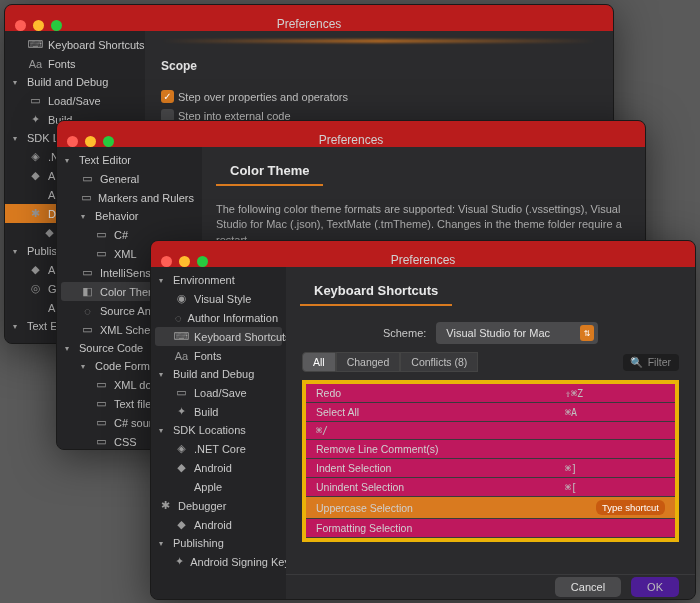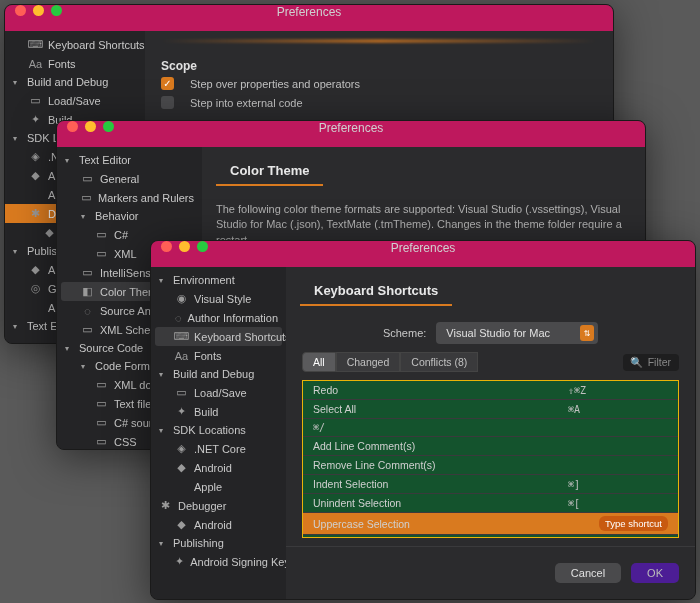--- a/index.html
+++ b/index.html
@@ -1,61 +1,61 @@
 <!DOCTYPE html>
 <html><head>
 <meta charset="utf-8">
 <style>
 *{box-sizing:border-box;margin:0;padding:0;font-family:-apple-system,Helvetica,Arial,sans-serif;-webkit-font-smoothing:antialiased}
 body{background:#5a5a5a;width:700px;height:603px;overflow:hidden;position:relative}
 .win{position:absolute;background:#2b2b2d;border-radius:8px;box-shadow:0 8px 40px rgba(0,0,0,.5);overflow:hidden;border:1px solid #1a1a1a}
-.titlebar{height:26px;background:#be185d;display:flex;align-items:flex-start;padding:0 10px;position:relative}
+.titlebar{height:26px;background:#b91c1c;display:flex;align-items:flex-end;padding:0 10px;position:relative}
 .titlebar .dots{display:flex;gap:7px}
 .titlebar .dot{width:11px;height:11px;border-radius:50%}
 .dot.r{background:#ff5f56}.dot.y{background:#ffbd2e}.dot.g{background:#27c93f}
 .titlebar .ttl{position:absolute;left:0;right:0;text-align:center;color:#d0d0d0;font-size:12px;font-weight:500}
 .body{display:flex;height:calc(100% - 26px)}
 .sidebar{width:140px;background:#242426;overflow:hidden;padding:4px 0}
 .sidebar.wide{width:145px}
 .sidebar.wider{width:135px}
 .si{display:flex;align-items:center;gap:6px;padding:3px 8px;color:#c8c8c8;font-size:11px;cursor:default;white-space:nowrap}
 .si.sub{padding-left:24px}.si.sub2{padding-left:38px}
 .si .chev{width:8px;color:#999;font-size:8px;display:inline-block}
 .si .ico{width:13px;height:13px;display:inline-flex;align-items:center;justify-content:center;color:#9a9a9a;font-size:11px}
 .si.sel{background:#3a3a3c;border-radius:3px;margin:0 4px;padding-left:20px}
 .si.hot{background:#d97a1f;color:#fff;border-radius:0;margin:0}
 .content{flex:1;background:#2b2b2d;display:flex;flex-direction:column;overflow:hidden}
 .hdr{padding:10px 14px 6px;font-size:13px;font-weight:600;color:#e8e8e8;border-bottom:2px solid #d97a1f;margin-bottom:8px;display:inline-block;width:fit-content;margin-left:14px;margin-top:6px}
 .section{padding:8px 16px}
-.section h4{font-size:12px;font-weight:600;color:#e0e0e0;margin-bottom:1px}
-.cb{display:flex;align-items:center;gap:16px;font-size:11px;color:#c0c0c0;padding:3px 0}
+.section h4{font-size:12px;font-weight:600;color:#e0e0e0;margin-bottom:14px}
+.cb{display:flex;align-items:center;gap:4px;font-size:11px;color:#c0c0c0;padding:3px 0}
 .cb .box{width:13px;height:13px;border-radius:3px;background:#4a4a4c;display:flex;align-items:center;justify-content:center}
 .cb .box.on{background:#d97a1f}
 .cb .box.on::after{content:"✓";color:#fff;font-size:10px}
 .desc{font-size:11px;color:#b0b0b0;padding:8px 14px;line-height:1.4}
 .list{margin:0 14px;border:1px solid #3a3a3c}
 .list .row{padding:5px 10px;font-size:11px;color:#d0d0d0;background:#323234}
 .list .row.alt{background:#2b2b2d}
 .list .row.selrow{background:#d97a1f;color:#fff}
 .schemebar{display:flex;align-items:center;gap:10px;padding:8px 16px;justify-content:center}
 .schemebar label{font-size:11px;color:#c8c8c8}
 .sel-dd{background:#4a4a4c;border-radius:4px;padding:3px 10px;font-size:11px;color:#e0e0e0;display:flex;align-items:center;gap:30px;min-width:150px;justify-content:space-between}
 .sel-dd .arrs{background:#d97a1f;width:14px;height:16px;border-radius:3px;display:flex;align-items:center;justify-content:center;color:#fff;font-size:8px;margin-right:-6px}
 .tabs{display:flex;gap:0;padding:0 16px;align-items:center}
 .tabs .tab{padding:3px 10px;font-size:10.5px;color:#c0c0c0;background:#3a3a3c;border:1px solid #444}
 .tabs .tab:first-child{border-radius:4px 0 0 4px}
 .tabs .tab:last-child{border-radius:0 4px 4px 0}
 .tabs .tab.on{background:#5a5a5c;color:#fff}
 .filter{margin-left:auto;display:flex;align-items:center;gap:4px;background:#1e1e1f;border-radius:4px;padding:2px 8px;font-size:10.5px;color:#888}
-.tbl{margin:8px 16px;background:#14532d;border:1px solid #eab308;max-height:240px;overflow:hidden}
+.tbl{margin:8px 16px;background:#be185d;border:4px solid #eab308;max-height:240px;overflow:hidden}
 .tr{display:flex;align-items:center;padding:3px 10px;font-size:10.5px;color:#d0d0d0;border-bottom:1px solid #3a3a3c}
 .tr .cmd{flex:1}.tr .key{width:100px;text-align:left;color:#c0c0c0;font-family:Menlo,monospace;font-size:10px}
 .tr.selrow{background:#d97a1f}
 .tr .chip{background:#c85a10;color:#fff;font-size:9.5px;padding:2px 6px;border-radius:6px}
-.footer{padding:16px 16px;display:flex;justify-content:flex-end;gap:10px;border-top:1px solid #3a3a3c;margin-top:auto}
+.footer{padding:2px 16px;display:flex;justify-content:flex-end;gap:10px;border-top:1px solid #3a3a3c;margin-top:auto}
 .btn{padding:4px 16px;border-radius:5px;font-size:11px;background:#4a4a4c;color:#e0e0e0;border:none}
 .btn.primary{background:#4c1d95;color:#bbb}
 .glowbar{height:4px;background:linear-gradient(90deg,transparent,#d97a1f,transparent);margin:8px 16px;border-radius:2px;opacity:.7;filter:blur(1px)}
 </style>
 </head>
 <body>
 
 <div class="win" style="left:4px;top:4px;width:610px;height:340px">
   <div class="titlebar">
     <div class="dots">
@@ -337,24 +337,20 @@
             <span class="key">⇧⌘Z</span>
           </div>
         <div class="tr">
             <span class="cmd">Select All</span>
             <span class="key">⌘A</span>
           </div>
         <div class="tr">
             <span class="key">⌘/</span>
           </div>
         <div class="tr">
-            <span class="cmd">Add Line Comment(s)</span>
-            <span class="key"></span>
-          </div>
-        <div class="tr">
             <span class="cmd">Remove Line Comment(s)</span>
             <span class="key"></span>
           </div>
         <div class="tr">
             <span class="cmd">Indent Selection</span>
             <span class="key">⌘]</span>
           </div>
         <div class="tr">
             <span class="cmd">Unindent Selection</span>
             <span class="key">⌘[</span>

